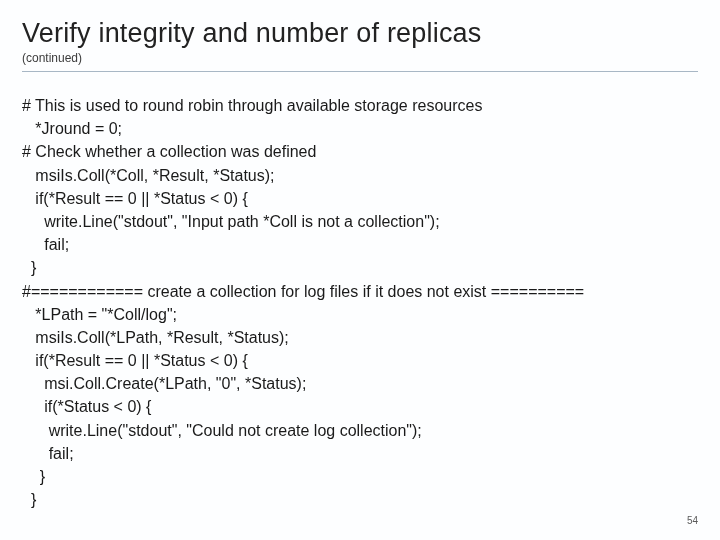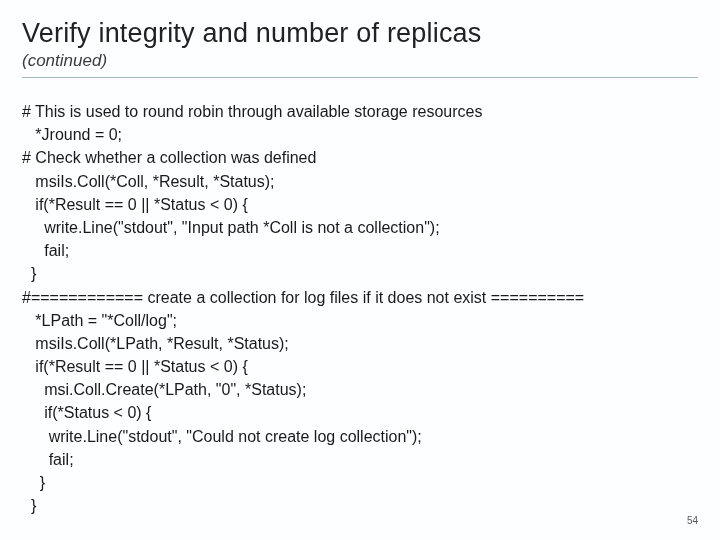--- a/index.html
+++ b/index.html
@@ -21,24 +21,23 @@
     position: relative;
   }
   .title {
     font-size: 27px;
     font-weight: 400;
     color: #222;
     margin: 0 0 2px 0;
     letter-spacing: 0.2px;
   }
   .subtitle {
-    font-size: 17px;
+    font-size: 12px;
     color: #3c3c3c;
     margin: 0 0 6px 0;
-    font-style: italic;
   }
   .rule {
     border: none;
     border-top: 1px solid #a8b7c5;
     margin: 0 0 22px 0;
   }
   .code {
     font-family: Arial, Helvetica, sans-serif;
     font-size: 16px;
     line-height: 1.45;

